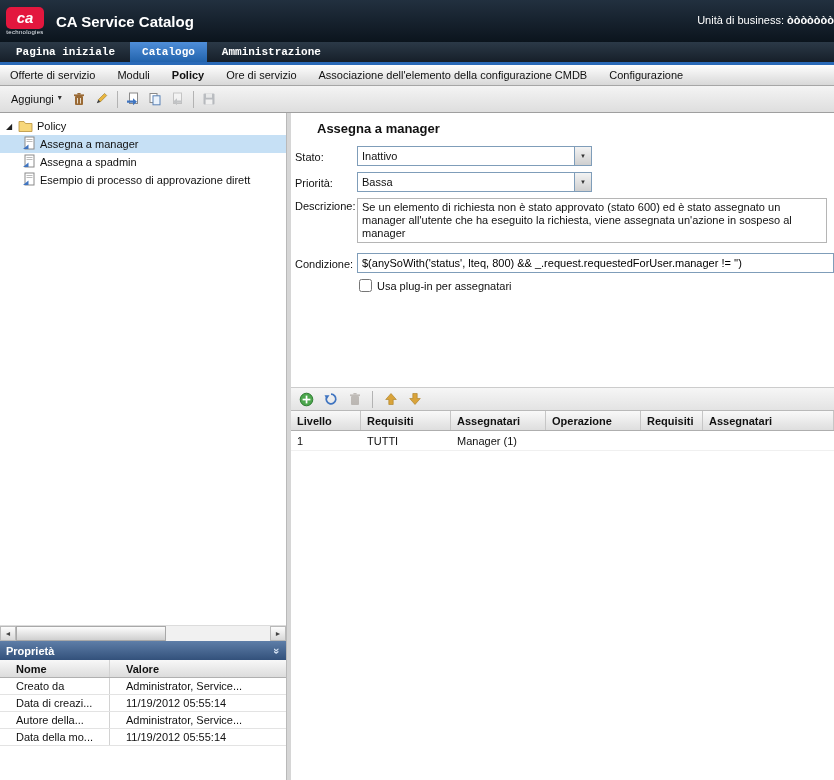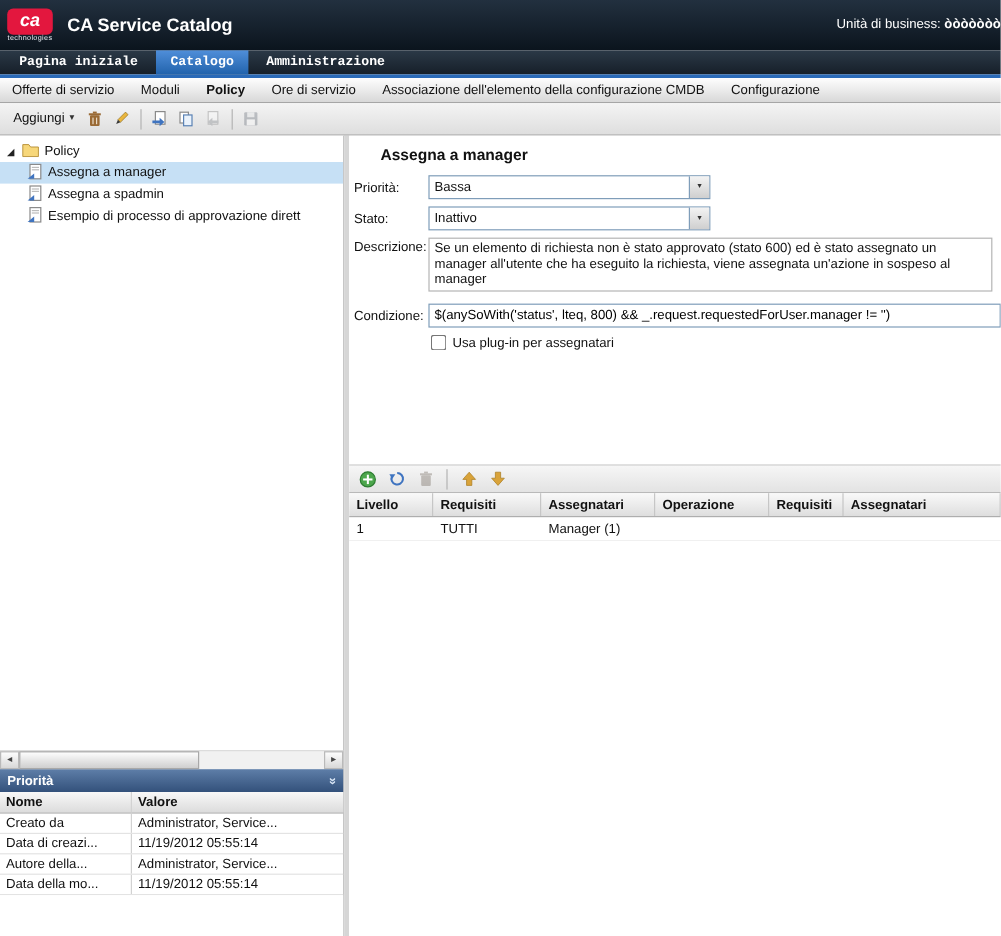--- a/index.html
+++ b/index.html
@@ -51,21 +51,21 @@
   .hscroll { height:16px; flex:0 0 16px; background:#f1f1f1; border-top:1px solid #dcdcdc; display:flex; }
   .sb-btn { width:16px; flex:0 0 16px; background:linear-gradient(#fdfdfd,#d8d8d8); border:1px solid #b9b9b9; font-size:7px; display:flex; align-items:center; justify-content:center; color:#444; }
   .sb-track { flex:1; position:relative; }
   .sb-thumb { position:absolute; left:0; top:0; width:150px; height:15px; background:linear-gradient(#fdfdfd,#cfcfcf); border:1px solid #a8a8a8; }
 
   
   .props-header { height:19px; flex:0 0 19px; background:linear-gradient(#5e7ea8,#33517b); color:#fff; font-weight:bold; display:flex; align-items:center; padding:0 6px; }
   .props-collapse { margin-left:auto; transform:rotate(90deg); color:#d7e4f4; font-weight:bold; }
   .pr { display:grid; grid-template-columns:110px 1fr; height:17px; align-items:center; border-bottom:1px solid #e3e3e3; }
   .pr.head { height:18px; background:linear-gradient(#f8f8f8,#dcdcdc); font-weight:bold; border-bottom:1px solid #b0b0b0; }
-  .pc { padding:0 5px; overflow:hidden; white-space:nowrap; }
+  .pc { padding:0 5px; overflow:hidden; white-space:nowrap;margin-left:11px; }
   .pc.name { border-right:1px solid #d2d2d2; height:100%; display:flex; align-items:center; }
   .props-filler { flex:0 0 34px; background:#fff; }
 
   
   .form-area { height:274px; flex:0 0 274px; padding-top:8px; }
   .form-title { margin:0 0 10px 26px; font-size:13px; font-weight:bold; }
   .frow { display:flex; align-items:center; margin:0 0 6px 4px; }
   .frow.top { align-items:flex-start; }
   .flabel { flex:0 0 62px; width:62px; padding-top:2px; }
   .combo { display:flex; width:235px; height:20px; border:1px solid #7f9db9; background:#fff; }
@@ -219,21 +219,21 @@
 
       <div class="hscroll">
         <div class="sb-btn">◄</div>
         <div class="sb-track">
           <div class="sb-thumb"></div>
         </div>
         <div class="sb-btn">►</div>
       </div>
 
       <div class="props-header">
-        <span>Priorità</span>
+        <span>Proprietà</span>
         <span class="props-collapse">»</span>
       </div>
       <div class="props-table">
         <div class="pr head">
           <div class="pc name">Nome</div>
           <div class="pc val">Valore</div>
         </div>
         <div class="pr">
           <div class="pc name">Creato da</div>
           <div class="pc val">Administrator, Service...</div>
@@ -255,31 +255,31 @@
     </div>
 
     <div class="splitter"></div>
 
     <div class="right">
 
       <div class="form-area">
         <div class="form-title">Assegna a manager</div>
 
         <div class="frow">
+          <label class="flabel">Stato:</label>
+          <div class="combo">
+            <span class="combo-text">Inattivo</span>
+            <span class="combo-btn">▼</span>
+          </div>
+        </div>
+
+        <div class="frow">
           <label class="flabel">Priorità:</label>
           <div class="combo">
             <span class="combo-text">Bassa</span>
-            <span class="combo-btn">▼</span>
-          </div>
-        </div>
-
-        <div class="frow">
-          <label class="flabel">Stato:</label>
-          <div class="combo">
-            <span class="combo-text">Inattivo</span>
             <span class="combo-btn">▼</span>
           </div>
         </div>
 
         <div class="frow top">
           <label class="flabel">Descrizione:</label>
           <div class="descbox">Se un elemento di richiesta non è stato approvato (stato 600) ed è stato assegnato un manager all'utente che ha eseguito la richiesta, viene assegnata un'azione in sospeso al manager</div>
         </div>
 
         <div class="frow" style="margin-top:10px;">

